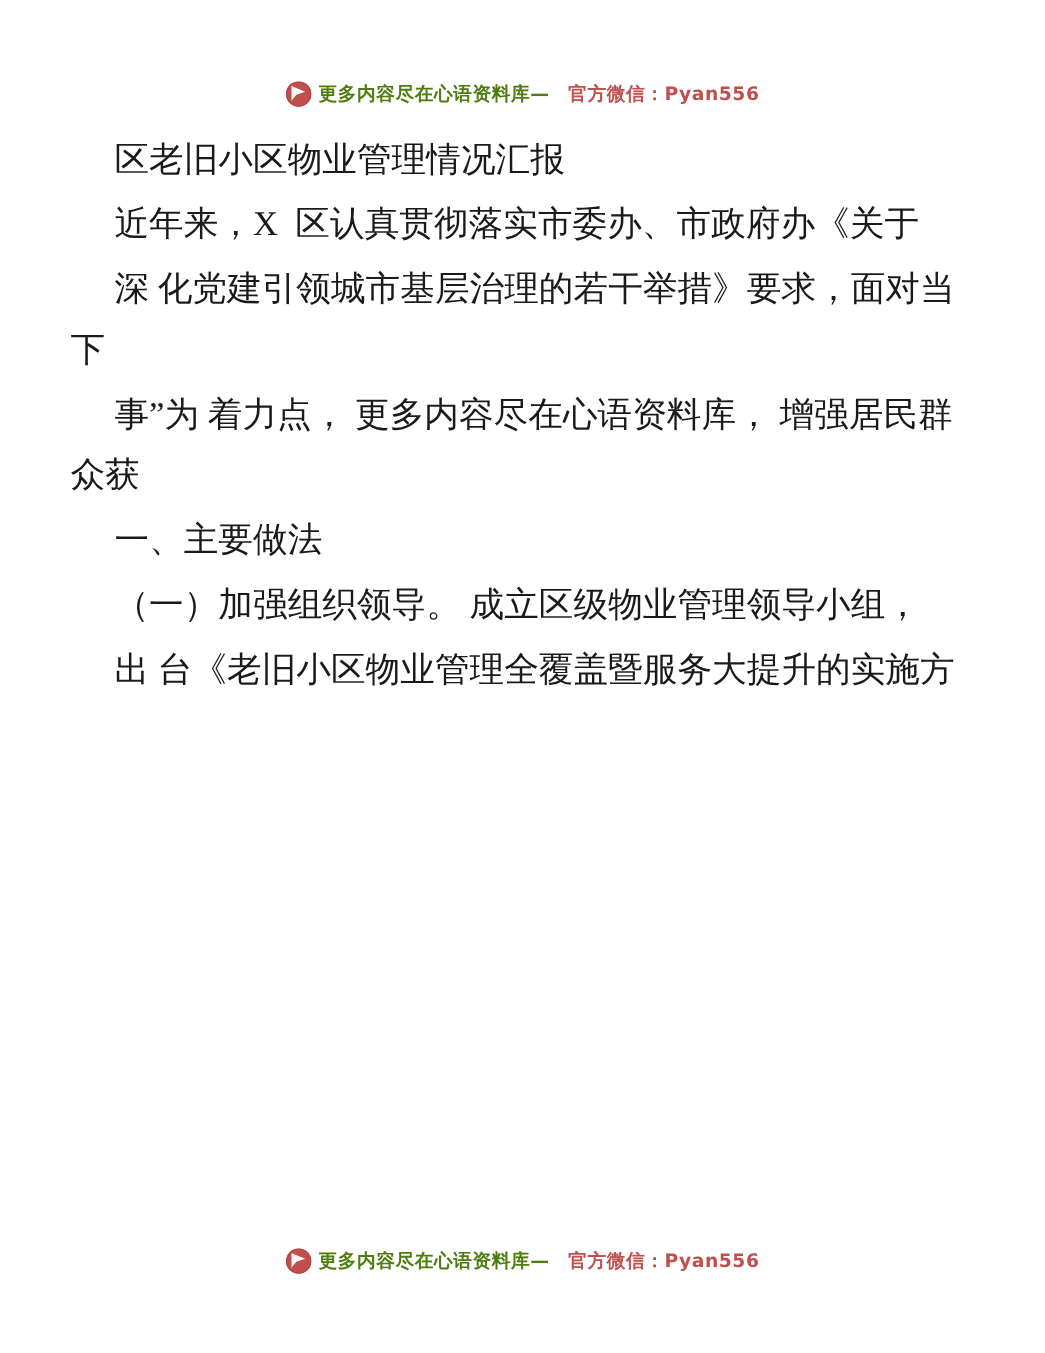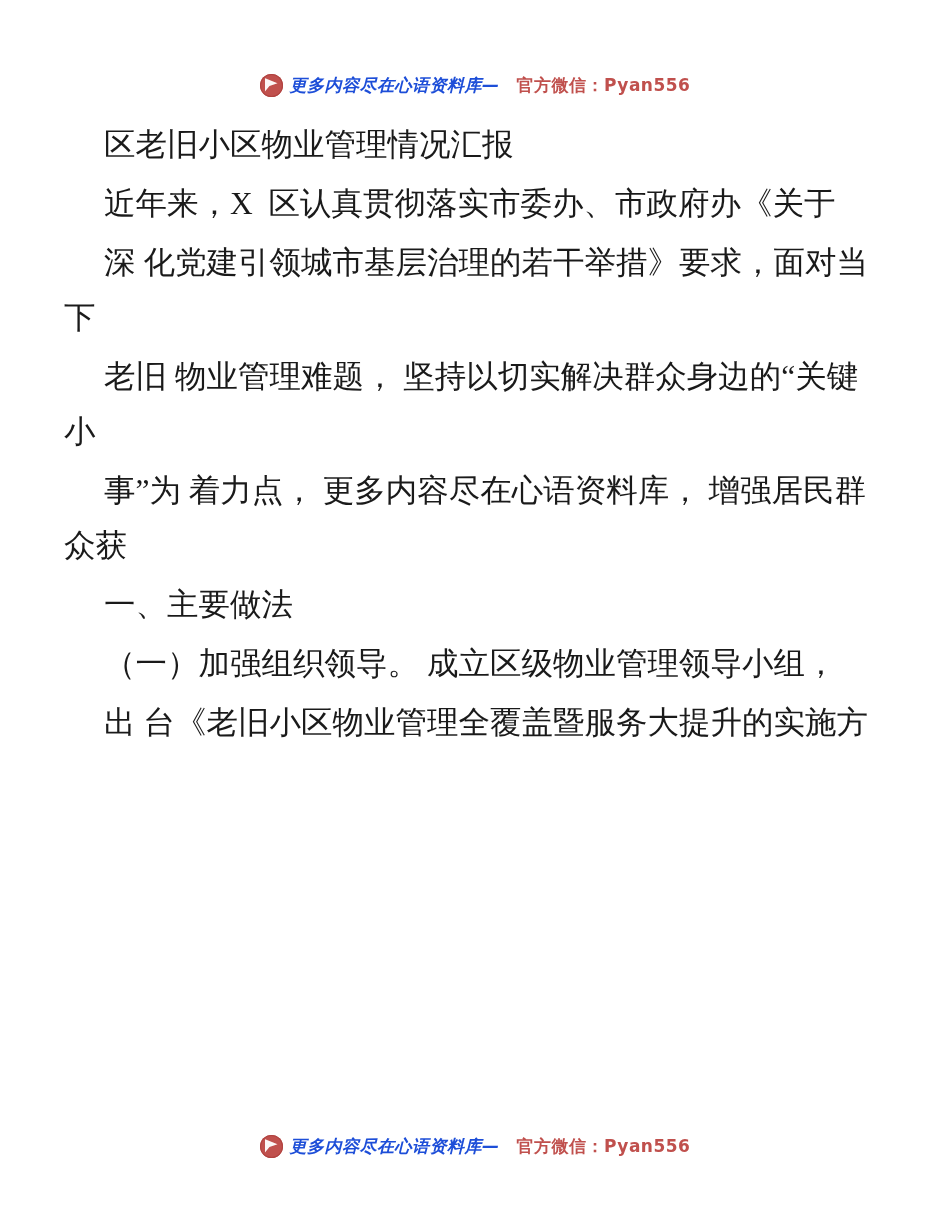--- a/index.html
+++ b/index.html
@@ -55,21 +55,21 @@
     content: "";
     position: absolute;
     left: 5px;
     top: 4px;
     width: 13px;
     height: 14px;
     background: #ffffff;
     clip-path: polygon(0% 0%, 100% 38%, 38% 58%, 0% 100%);
     opacity: 0.95;
   }
-  .wm-text-main { color: #1d4ed8; font-style: italic; }
+  .wm-text-main { color: #4d7c0f; }
   .wm-text-sub { color: #c0504d; margin-left: 10px; }
 
   
   .doc-body {
     flex: 1 1 auto;
     padding: 0 58px 0 60px;
     box-sizing: border-box;
   }
   .para {
     font-family: "Liberation Serif", serif;
@@ -94,21 +94,20 @@
   <div class="watermark watermark-top">
     <span class="wm-badge"></span>
     <span class="wm-text-main">更多内容尽在心语资料库—</span>
     <span class="wm-text-sub">官方微信：Pyan556</span>
   </div>
 
   <div class="doc-body">
     <p class="para indent first-gap">区老旧小区物业管理情况汇报</p>
     <p class="para indent">近年来，X  区认真贯彻落实市委办、市政府办《关于</p>
     <p class="para indent">深 化党建引领城市基层治理的若干举措》要求，面对当下</p>
-    <p class="para indent">老旧 物业管理难题， 坚持以切实解决群众身边的“关键小</p>
     <p class="para indent">事”为 着力点， 更多内容尽在心语资料库， 增强居民群众获</p>
     <p class="para indent">一、主要做法</p>
     <p class="para indent">（一）加强组织领导。 成立区级物业管理领导小组，</p>
     <p class="para indent">出 台《老旧小区物业管理全覆盖暨服务大提升的实施方</p>
   </div>
 
   <div class="watermark watermark-bottom">
     <span class="wm-badge"></span>
     <span class="wm-text-main">更多内容尽在心语资料库—</span>
     <span class="wm-text-sub">官方微信：Pyan556</span>

